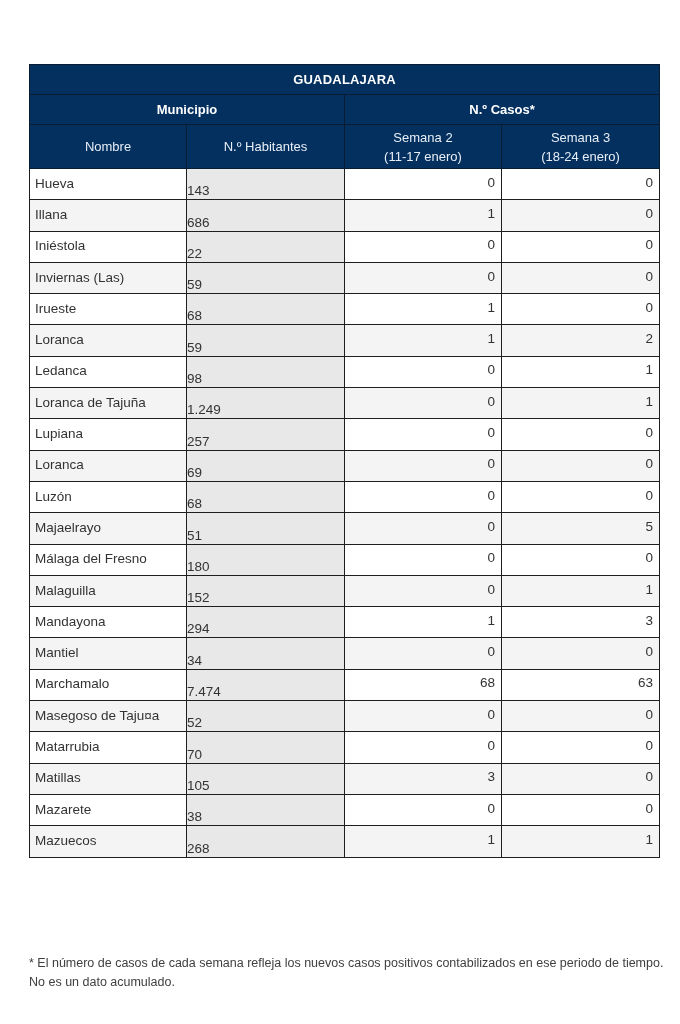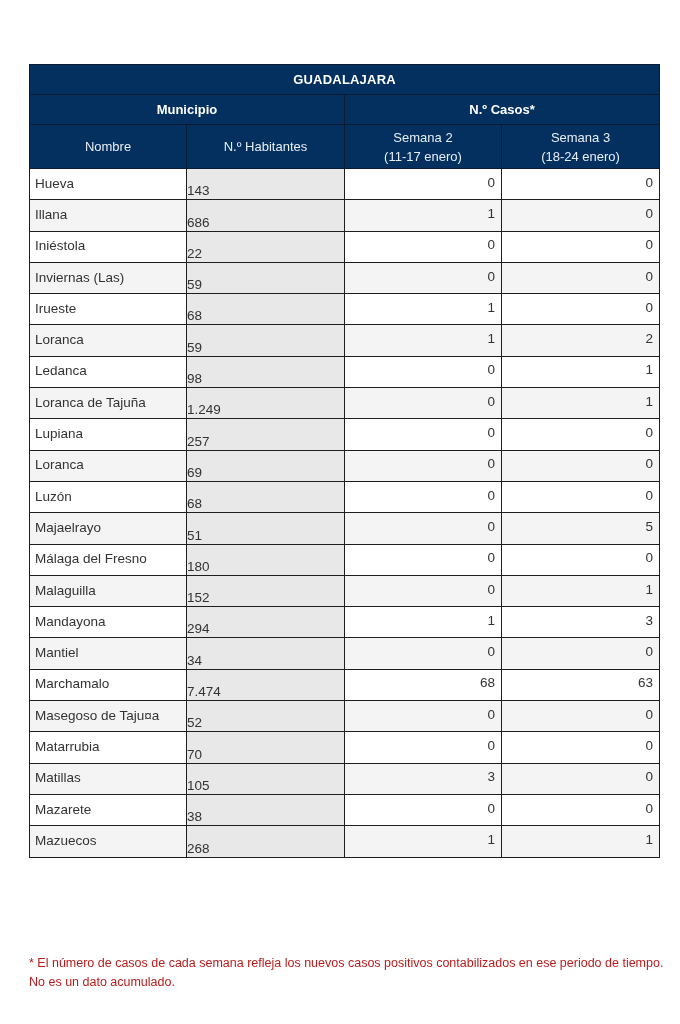--- a/index.html
+++ b/index.html
@@ -29,21 +29,21 @@
   }
   td.name { text-align: left; padding-left: 5px; vertical-align: middle; padding-bottom: 2px; }
   td.pop { background: #e8e8e8; padding-right: 4px; vertical-align: bottom; padding-bottom: 1px; }
   td.w { text-align: right; padding-right: 6px; vertical-align: middle; padding-bottom: 4px; }
   tbody tr:nth-child(even) td.name,
   tbody tr:nth-child(even) td.w { background: #f4f4f4; }
   tbody tr:nth-child(odd) td.name,
   tbody tr:nth-child(odd) td.w { background: #ffffff; }
   .footnote {
     position: absolute; left: 29px; top: 954px; width: 640px;
-    font-size: 12.5px; line-height: 19px; color: #b91c1c;
+    font-size: 12.5px; line-height: 19px; color: #404040;
   }
 </style>
 </head>
 <body>
 
 <div class="page">
   <table class="data">
     <colgroup>
       <col class="c1">
         <col class="c2">

